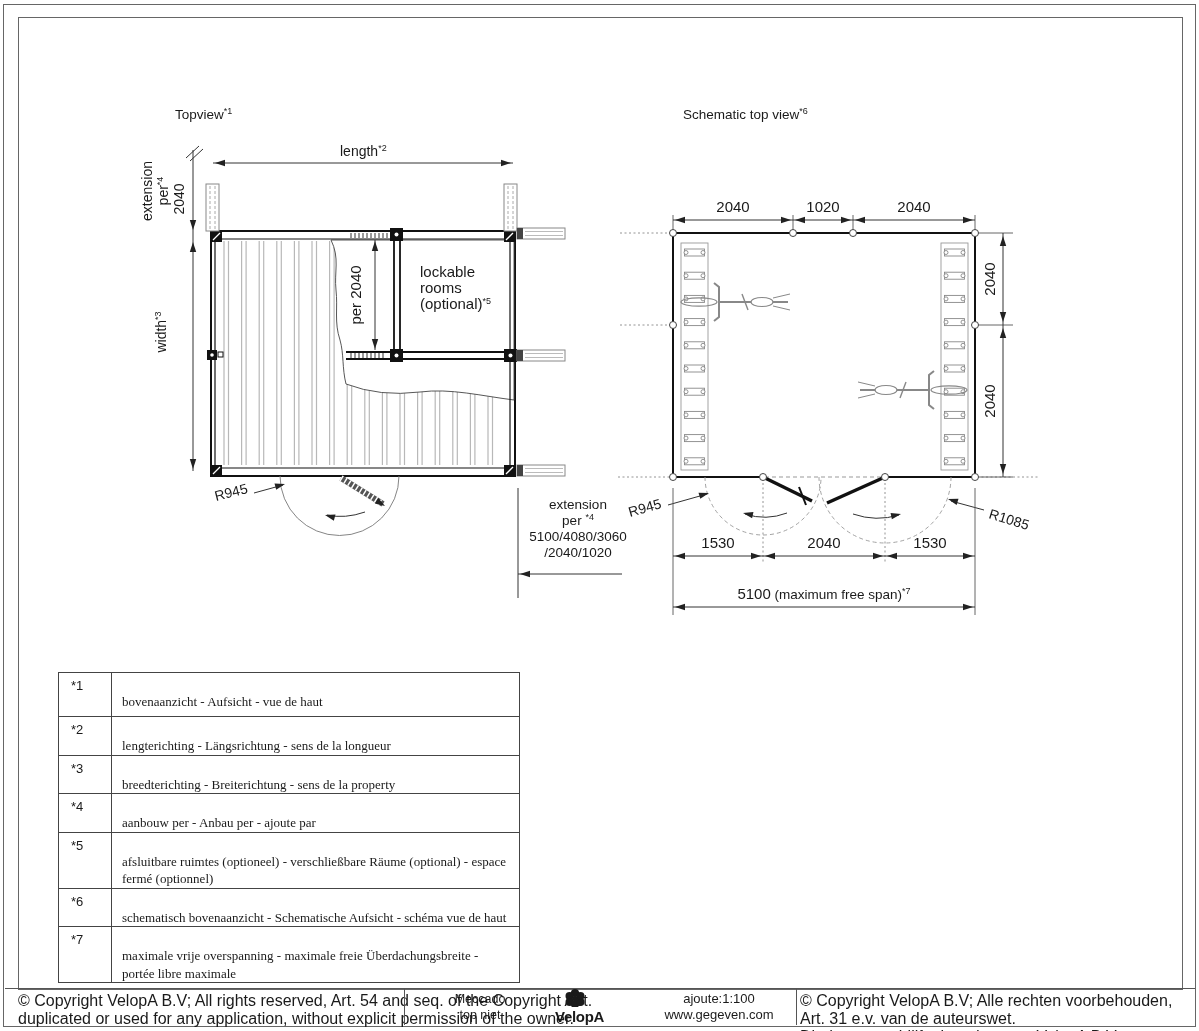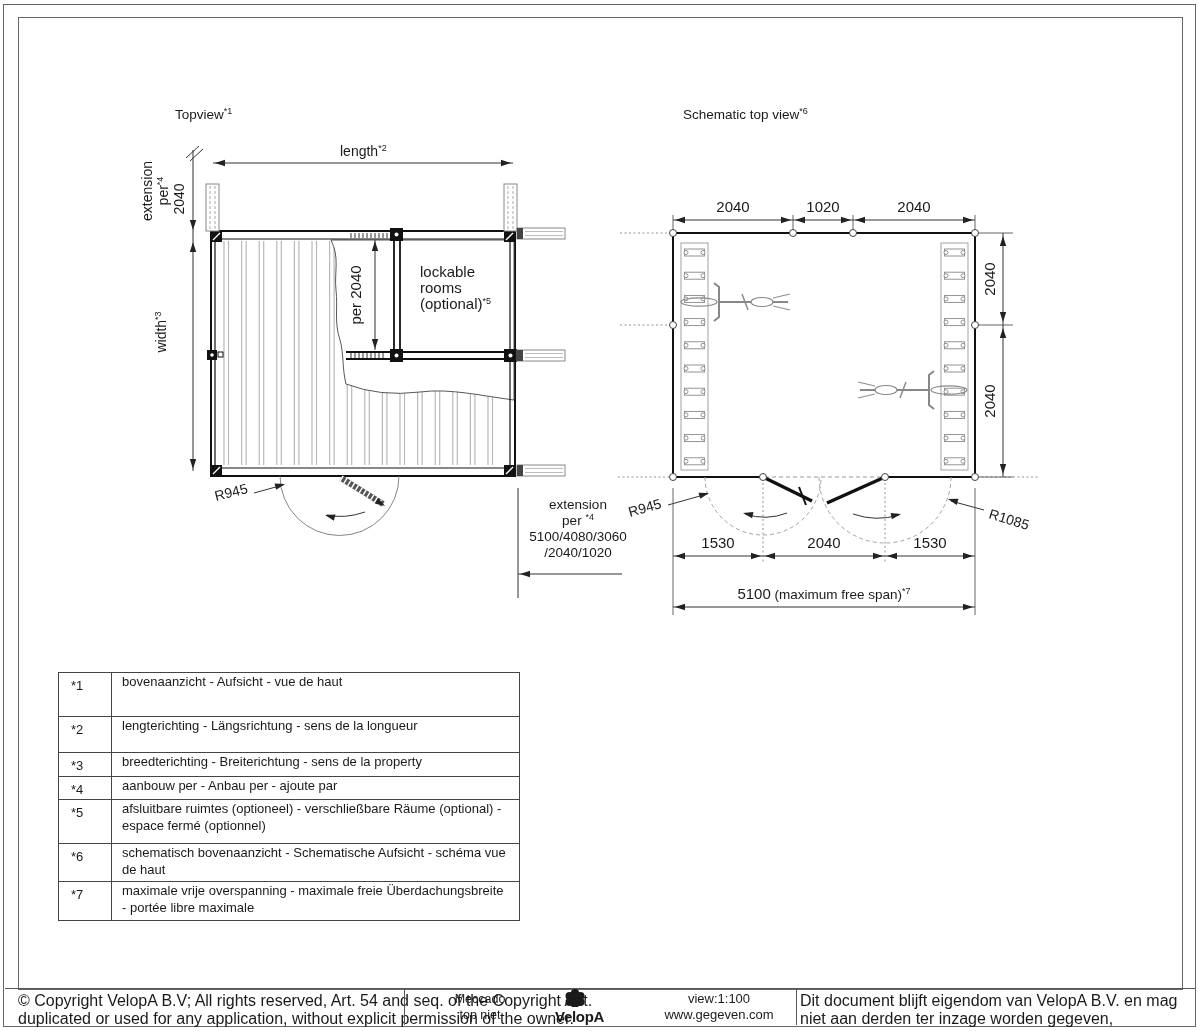--- a/index.html
+++ b/index.html
@@ -15,21 +15,21 @@
   .ttl{font-size:13.5px;}
   .sup{font-size:9px;}
   .dim{stroke:#333;stroke-width:1;fill:none;}
   .thin{stroke:#555;stroke-width:0.9;fill:none;}
   .dotted{stroke:#888;stroke-width:0.9;fill:none;stroke-dasharray:2,2.5;}
   .frame{stroke:#111;fill:none;}
   
   #legend{left:58px;top:672px;width:462px;border-collapse:collapse;table-layout:fixed;}
   #legend td{border:1px solid #444;font-size:13px;vertical-align:top;line-height:1.35;}
   #legend td.k{width:40px;padding:4px 0 0 12px;}
-  #legend td.t{padding:0 10px 0 10px;}
+  #legend td.t{padding:20px 10px 0 10px;font-family:Liberation Serif, serif;}
   
   #footer{left:4.5px;top:988px;width:1190px;height:37px;}
   #f-left{left:18px;top:992px;}
   #f-center{left:404px;top:988px;width:391px;height:37px;border-left:1px solid #555;border-right:1px solid #555;
             display:flex;align-items:center;}
   #f-product{width:150px;text-align:center;font-size:12.5px;line-height:16px;}
   #f-logo{width:90px;}
   #f-brand{font-weight:bold;font-size:15px;letter-spacing:-0.3px;margin-top:-3px;}
   #f-scale{width:148px;text-align:center;font-size:13px;line-height:16px;}
   #f-right{left:800px;top:992px;}
@@ -424,21 +424,22 @@
           <circle cx="14.6" cy="14" r="4.1"></circle>
         <circle cx="20" cy="16" r="4.1"></circle>
           <circle cx="25.4" cy="14" r="4.1"></circle>
           <circle cx="25.4" cy="8" r="4.1"></circle>
         <circle cx="20" cy="10.5" r="2.6"></circle>
       </g>
     </svg>
     <div id="f-brand">VelopA</div>
   </div>
   <div id="f-scale">
-    <div>view:1:100</div>
+    <div>ajoute:1:100</div>
     <div>www.gegeven.com</div>
   </div>
 </div>
 
 <div class="abs tiny" id="f-right">
+  <div>© Copyright VelopA B.V; Alle rechten voorbehouden, Art. 31 e.v. van de auteurswet.</div>
   <div>Dit document blijft eigendom van VelopA B.V. en mag niet aan derden ter inzage worden gegeven,</div>
 
 </div>
 
 </body></html>

